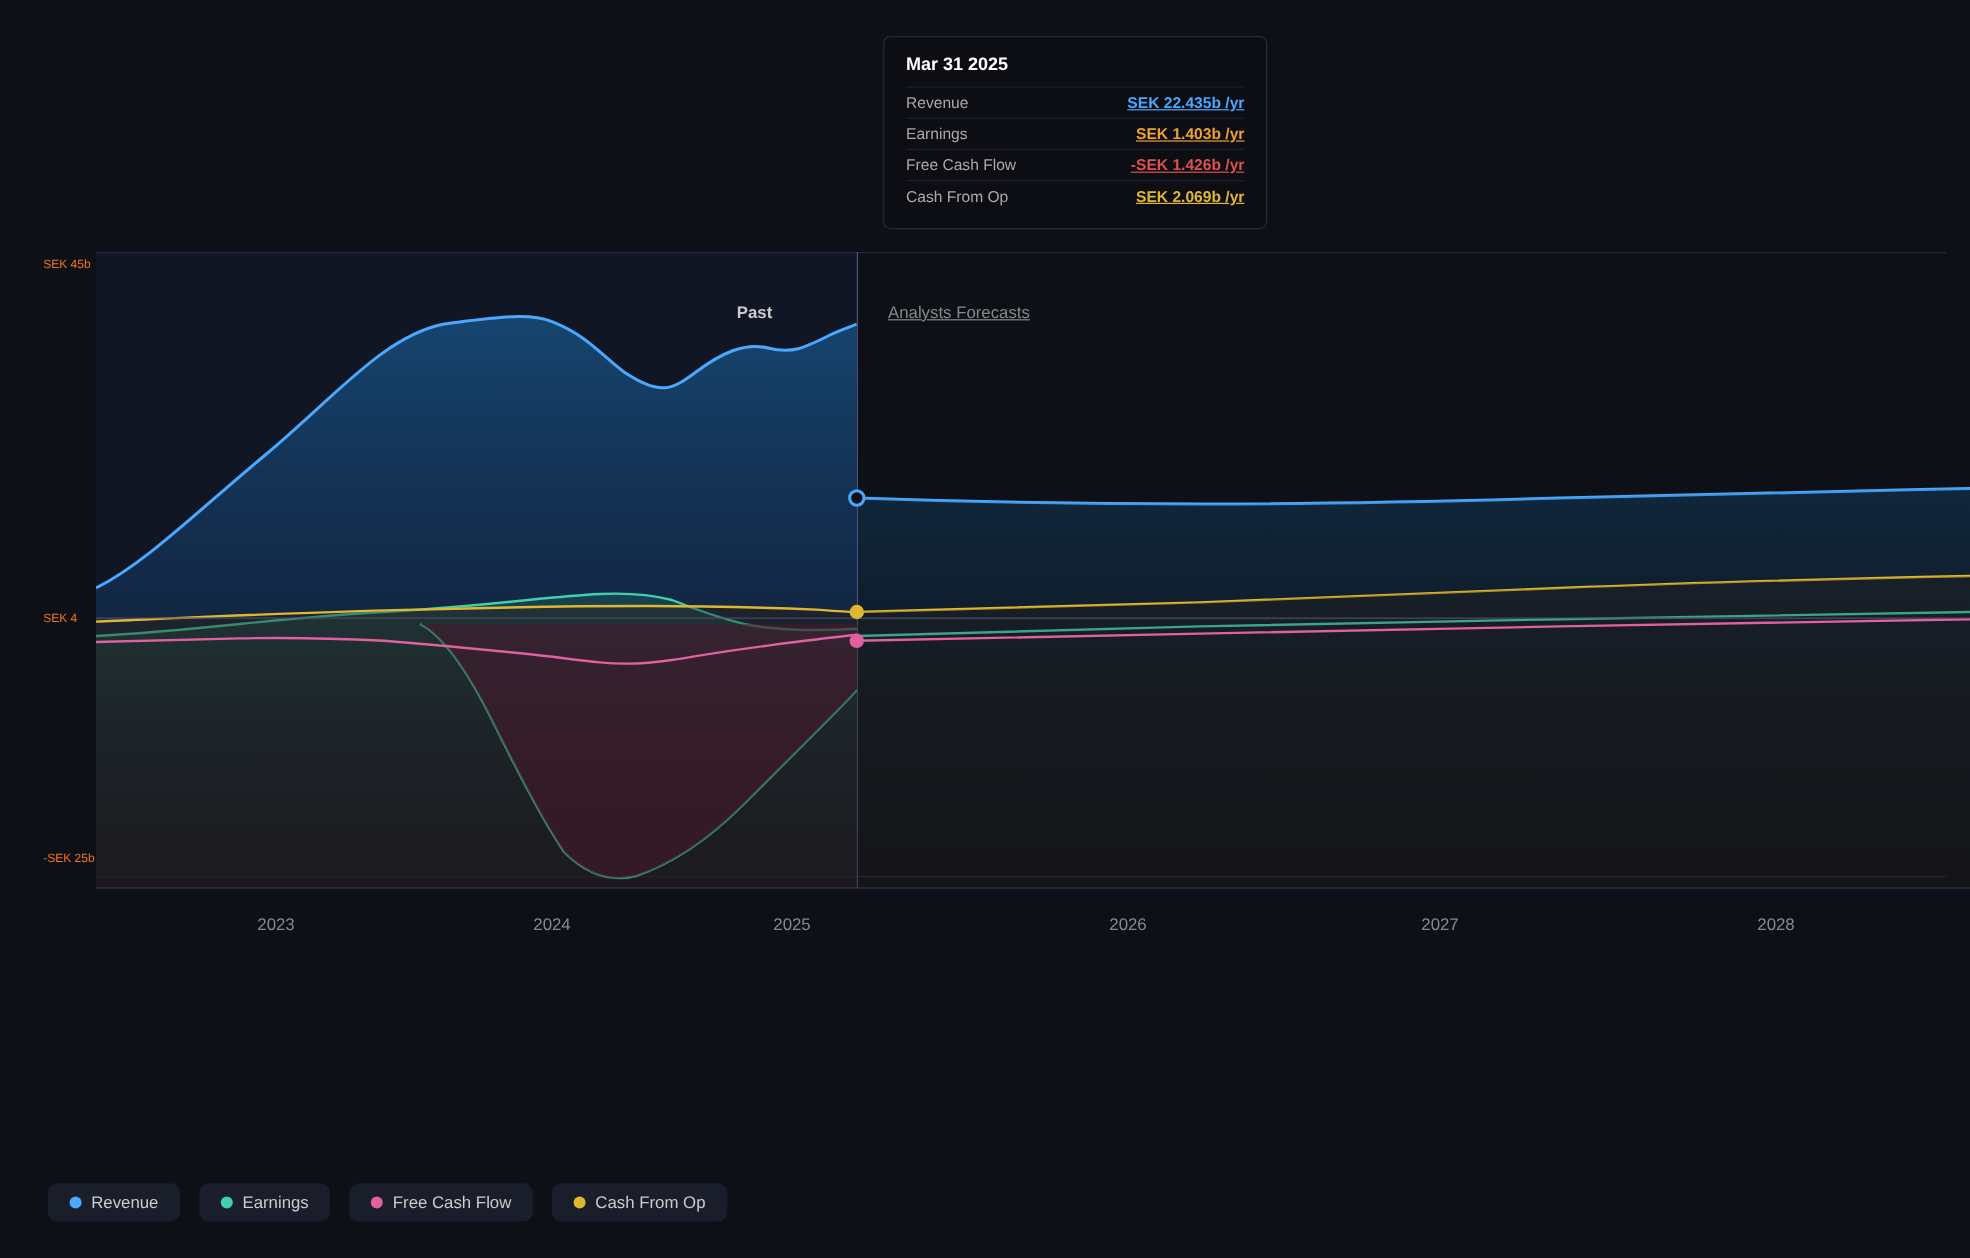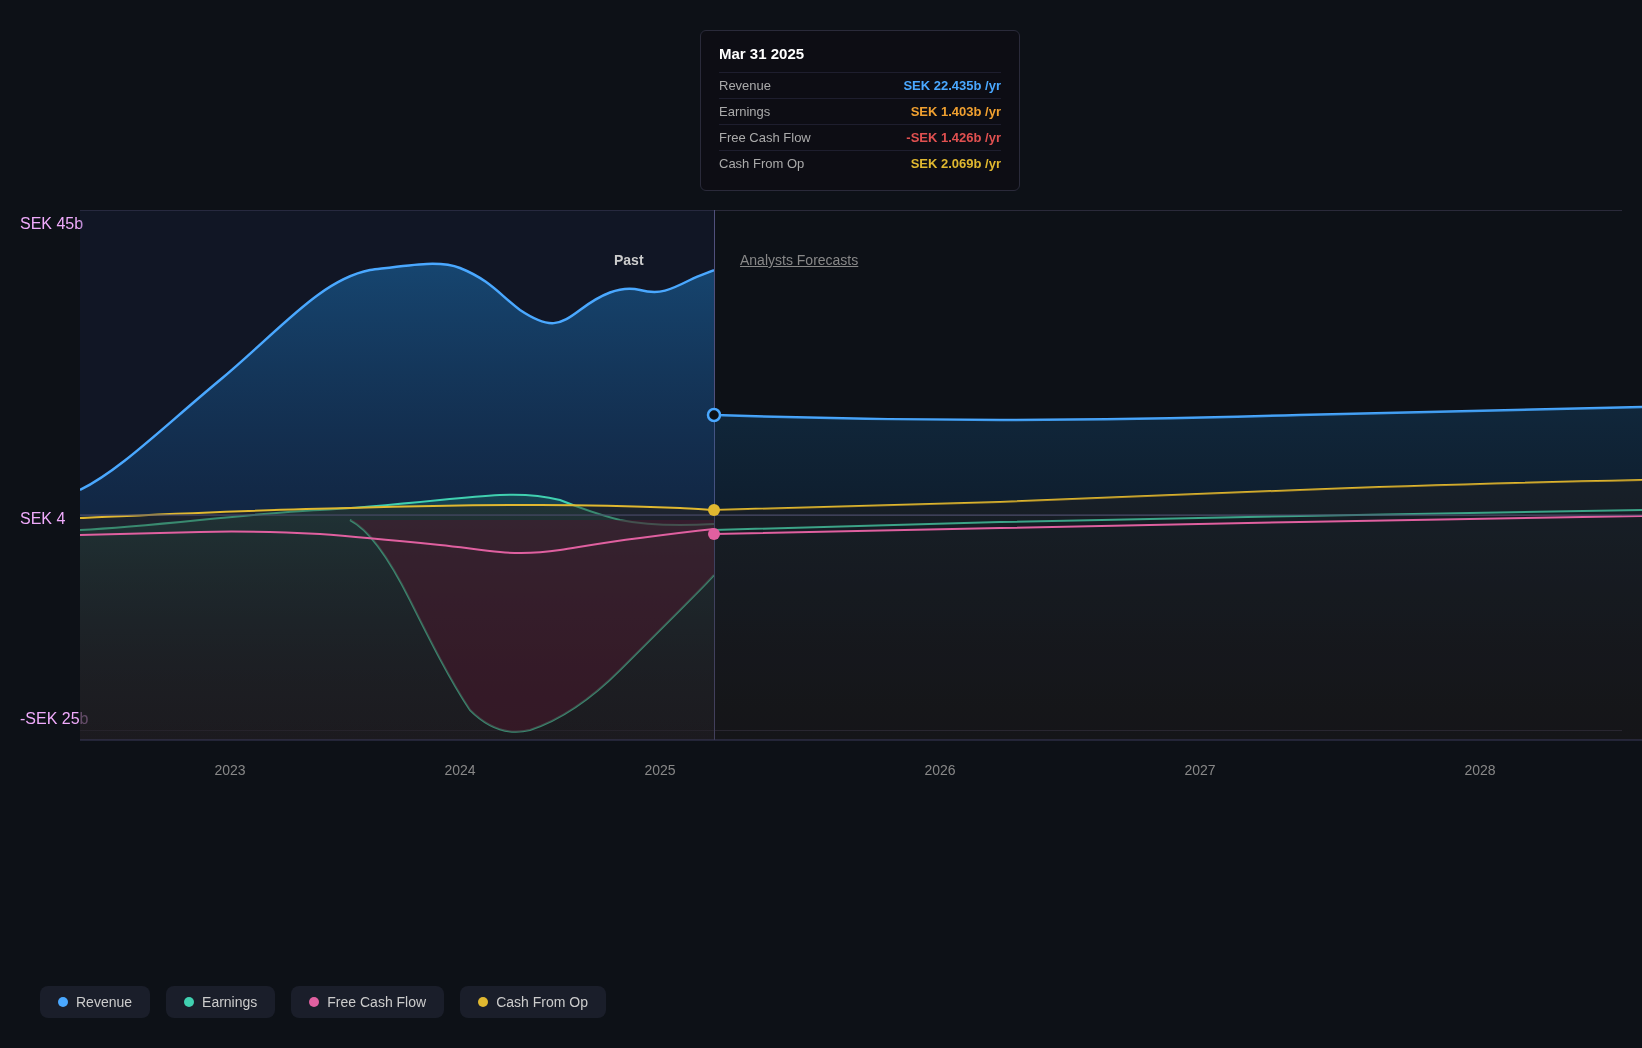--- a/index.html
+++ b/index.html
@@ -12,23 +12,23 @@
       overflow: hidden;
       position: relative;
     }
     .chart-container {
       width: 1642px;
       height: 1048px;
       position: relative;
     }
     .y-axis-label {
       position: absolute;
-      left: 20px;
-      color: #f0abfc;
-      font-size: 16px;
+      left: 36px;
+      color: #f97316;
+      font-size: 10px;
     }
     .y-axis-top { top: 215px; }
     .y-axis-mid { top: 510px; }
     .y-axis-bot { top: 710px; }
 
     .divider-line {
       position: absolute;
       top: 210px;
       left: 80px;
       right: 20px;
@@ -76,21 +76,21 @@
       top: 252px;
       color: #888;
       font-size: 14px;
       text-decoration: underline;
     }
 
     
     .tooltip {
       position: absolute;
       top: 30px;
-      left: 700px;
+      left: 736px;
       background: #0d0d14;
       border: 1px solid #2a2a3a;
       border-radius: 6px;
       padding: 14px 18px;
       min-width: 320px;
       z-index: 10;
     }
     .tooltip-date {
       color: #fff;
       font-size: 15px;
@@ -99,21 +99,21 @@
     }
     .tooltip-row {
       display: flex;
       justify-content: space-between;
       align-items: center;
       padding: 5px 0;
       border-top: 1px solid #1e1e2e;
       font-size: 13px;
     }
     .tooltip-label { color: #aaa; }
-    .tooltip-value { font-weight: 600; }
+    .tooltip-value { font-weight: 600; text-decoration: underline; }
     .color-blue { color: #4aa8ff; }
     .color-orange { color: #f0a030; }
     .color-red { color: #e05050; margin-left: 26px; }
     .color-yellow { color: #e0b830; }
 
     
     .legend {
       position: absolute;
       bottom: 30px;
       left: 40px;

